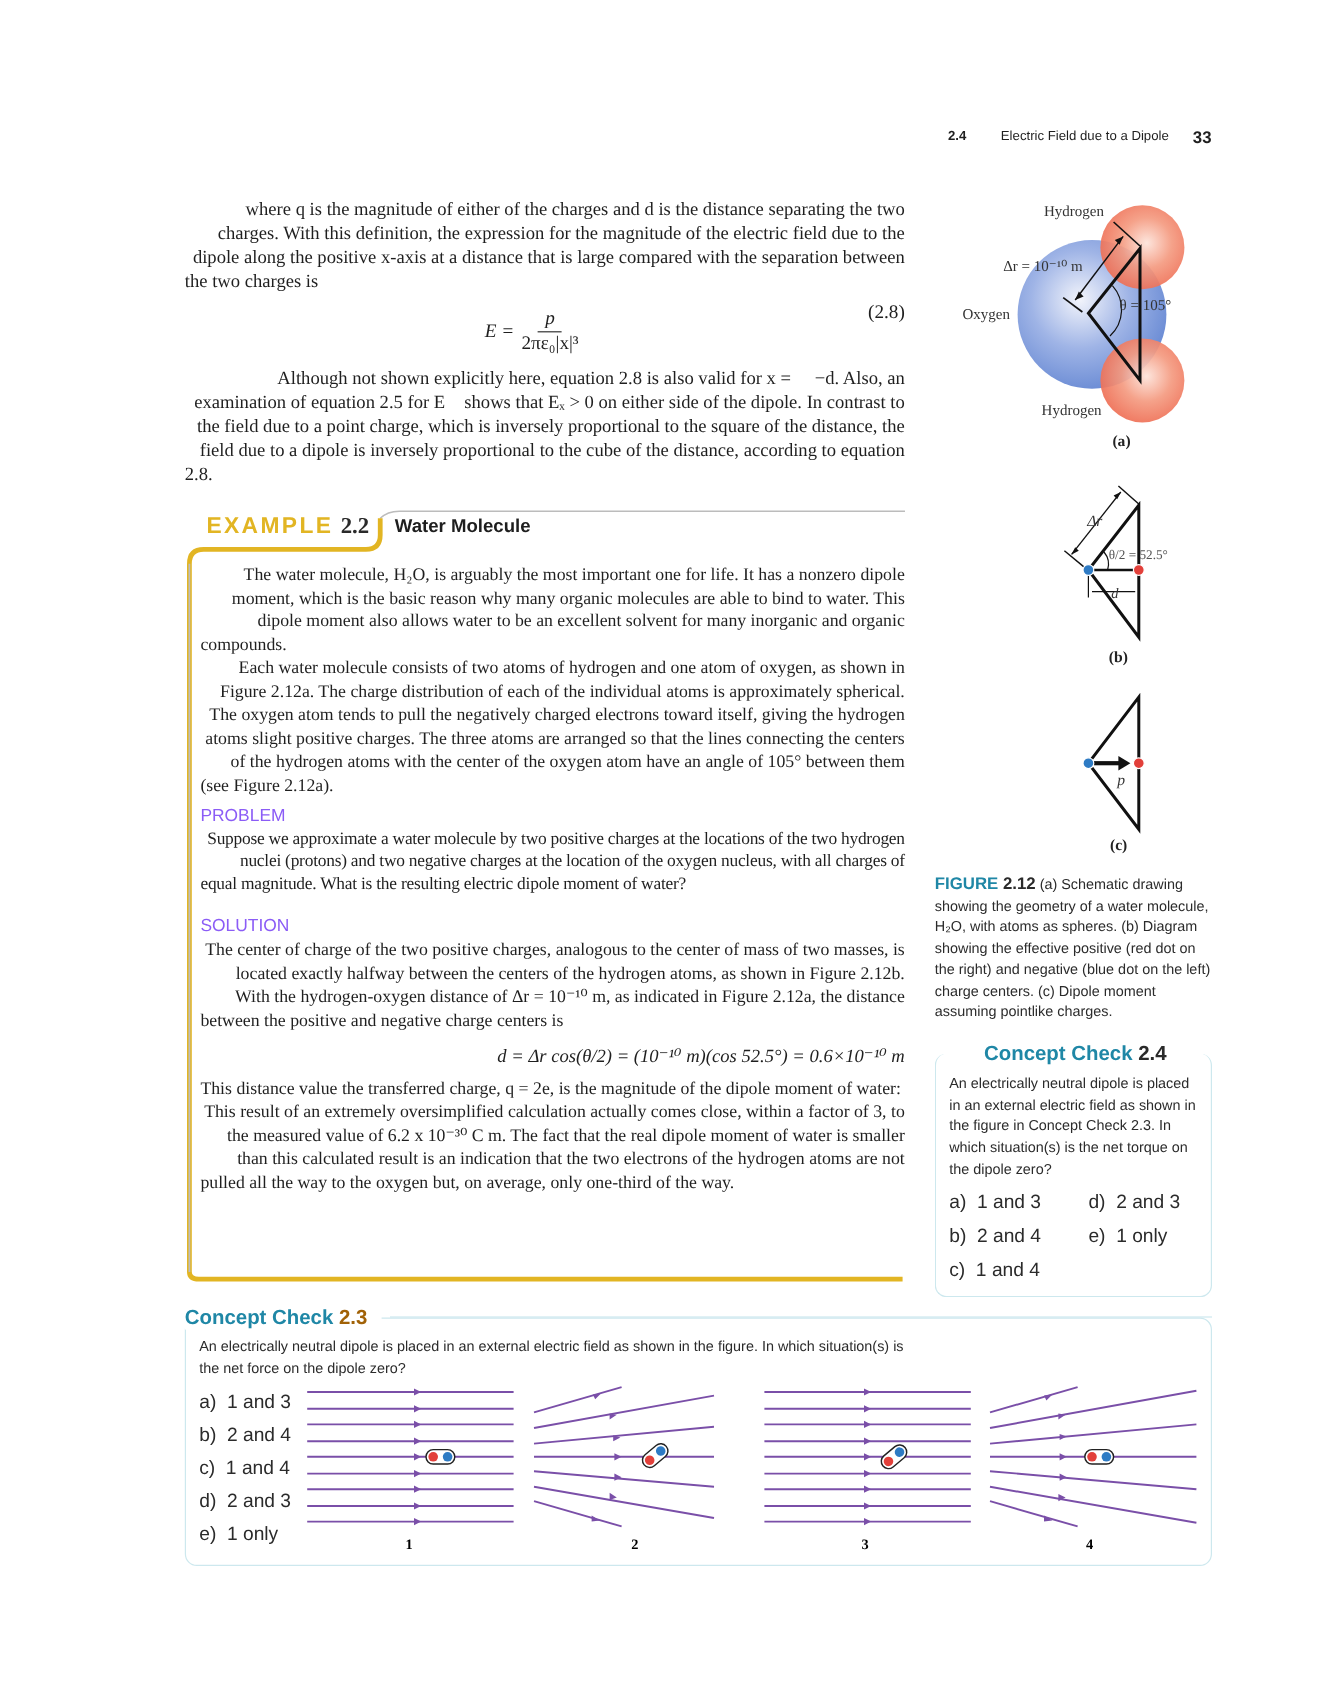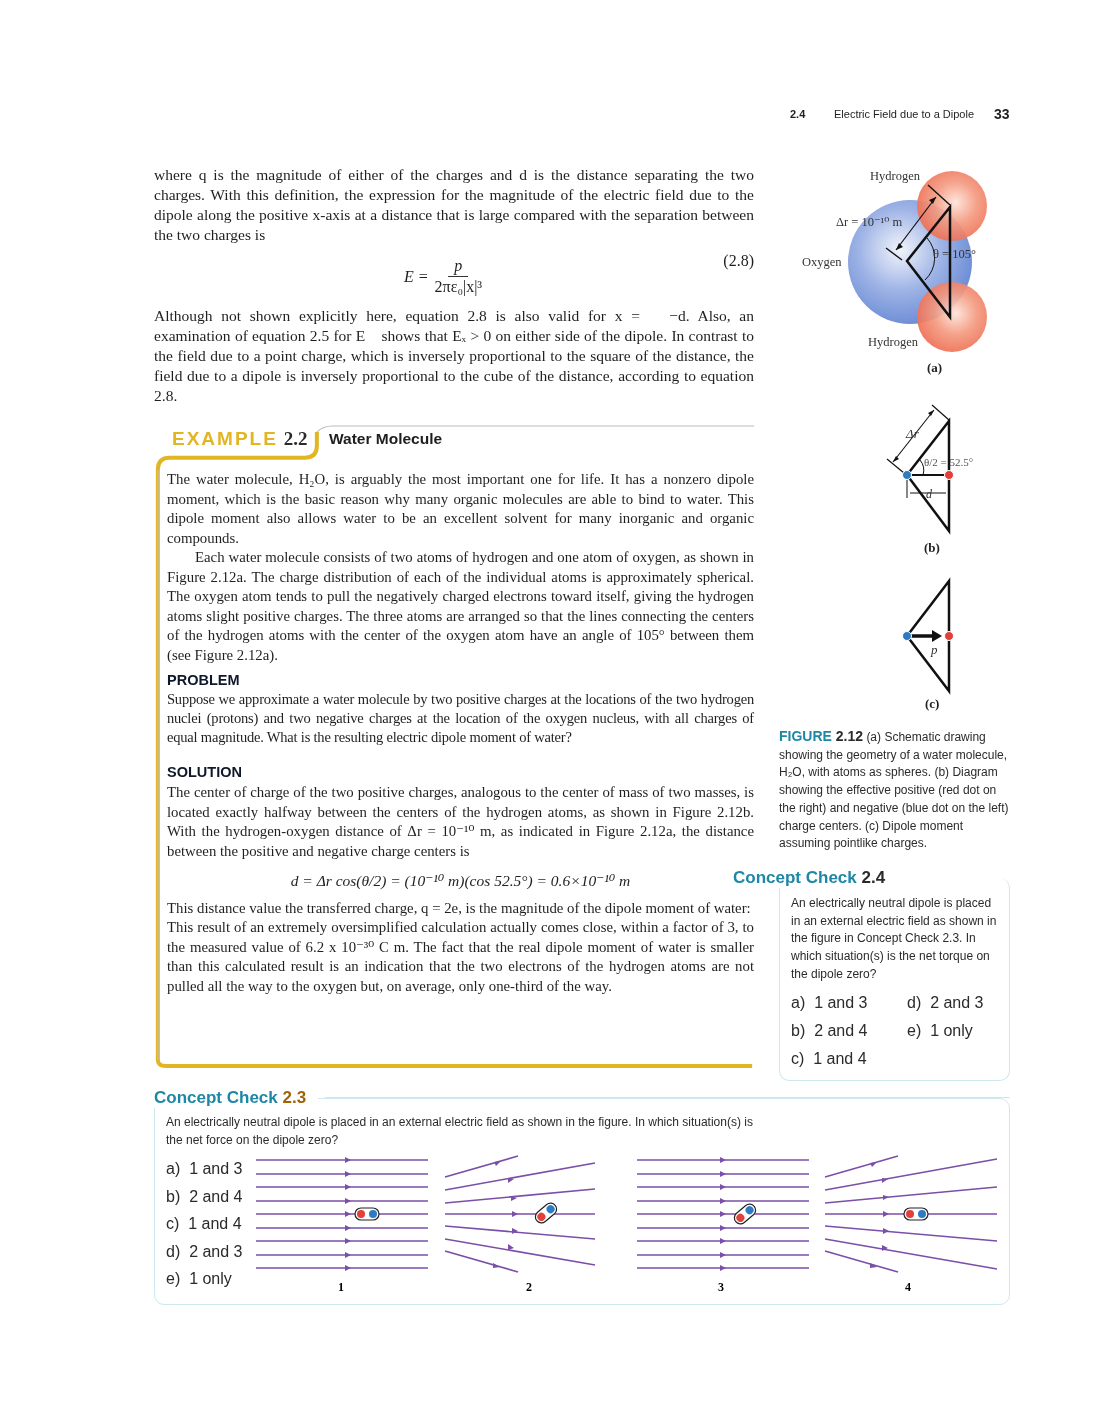--- a/index.html
+++ b/index.html
@@ -8,58 +8,58 @@
   .serif { font-family:"Liberation Serif", "DejaVu Serif", serif; }
   .abs { position:absolute; }
 
   
   #running-header { left:790px; top:108px; width:230px; height:20px; font-size:11px; }
   #rh-num { position:absolute; left:0; top:0; font-weight:bold; }
   #rh-title { position:absolute; left:28px; top:0;padding-left:16px; }
   #rh-page { position:absolute; left:204px; top:-2px; font-size:14px; font-weight:bold; }
 
   .body-text { font-size:15.5px; line-height:20px; text-align:justify; }
-  .body-text p { margin:0; }
+  .body-text p { margin:0;text-align:right; }
   .body-text .last { text-align-last:left; }
 
   #intro-para { left:154px; top:165px; width:600px; }
   #eq-28 { left:154px; top:250px; width:600px; height:46px; }
   #after-para { left:154px; top:306px; width:600px; }
 
   .frac { display:inline-flex; flex-direction:column; align-items:center; vertical-align:middle; }
   .frac .num { padding:0 6px; border-bottom:1px solid #333; line-height:20px; }
   .frac .den { line-height:20px; }
 
   
   #example-header { left:154px; top:424px; width:602px; height:44px; }
   #ex-label { position:absolute; left:18px; top:4px; font-size:19px; font-weight:bold; letter-spacing:2px; color:#e2b523; }
   #ex-num { color:#2a2a2a; letter-spacing:0; margin-left:6px;font-family:Liberation Serif, serif; }
   #ex-title { position:absolute; left:175px; top:6px; font-size:15.5px; font-weight:bold; color:#1e1e1e; }
   #example-frame { left:154px; top:424px; width:602px; height:646px; }
   .ex-text { left:167px; width:587px; }
   .indent { text-indent:28px; }
-  .sec-head { font-size:14.5px; font-weight:bold; color:#0f172a; }
+  .sec-head { font-size:14.5px; font-weight:normal; color:#8b5cf6; }
   #problem-head { left:167px; top:672px; }
   #problem-text { left:167px; top:690px; width:587px; font-size:14.5px; line-height:19px; letter-spacing:-0.2px; }
   #solution-head { left:167px; top:764px; }
   #solution-text { left:167px; top:783px; width:587px; }
   .eq-line { font-size:15.5px; text-align:center; }
 
   
   #figure-a { left:790px; top:160px; width:225px; height:220px; }
   #figure-b { left:860px; top:400px; width:150px; height:160px; }
   #figure-c { left:860px; top:570px; width:150px; height:150px; }
 
   #fig-caption { left:779px; top:728px; width:232px; font-size:12px; line-height:17.7px; color:#2b2b2b; }
   #fig-caption .cap-label { color:#1f87a6; font-weight:bold; font-size:14px; }
   #fig-caption .cap-label b { color:#2a2a2a; }
 
   
   #cc24-box { left:779px; top:878px; width:229px; height:202px; border:1.5px solid #cde8ee; border-radius:10px; border-top:none; }
-  #cc24-title { left:733px; top:868px; font-size:17px; font-weight:bold; color:#1f87a6; background:#fff; padding-right:10px; }
+  #cc24-title { left:820px; top:868px; font-size:17px; font-weight:bold; color:#1f87a6; background:#fff; padding-right:10px; }
   #cc24-title span { color:#2a2a2a; }
   #cc24-q { left:791px; top:895px; width:212px; font-size:12px; line-height:17.7px; color:#2b2b2b; }
   .opt { font-size:16px; color:#2b2b2b; position:absolute; }
 
   
   #cc23-title { left:154px; top:1088px; font-size:17px; font-weight:bold; color:#1f87a6; }
   #cc23-title span { color:#a16207; }
   #cc23-rule { left:325px; top:1097px; width:685px; height:1px; background:#cde8ee; }
   #cc23-box { left:154px; top:1098px; width:854px; height:205px; border:1.5px solid #cde8ee; border-radius:10px; }
   #cc23-q { left:166px; top:1113px; width:600px; font-size:12px; line-height:18px; color:#2b2b2b; }

